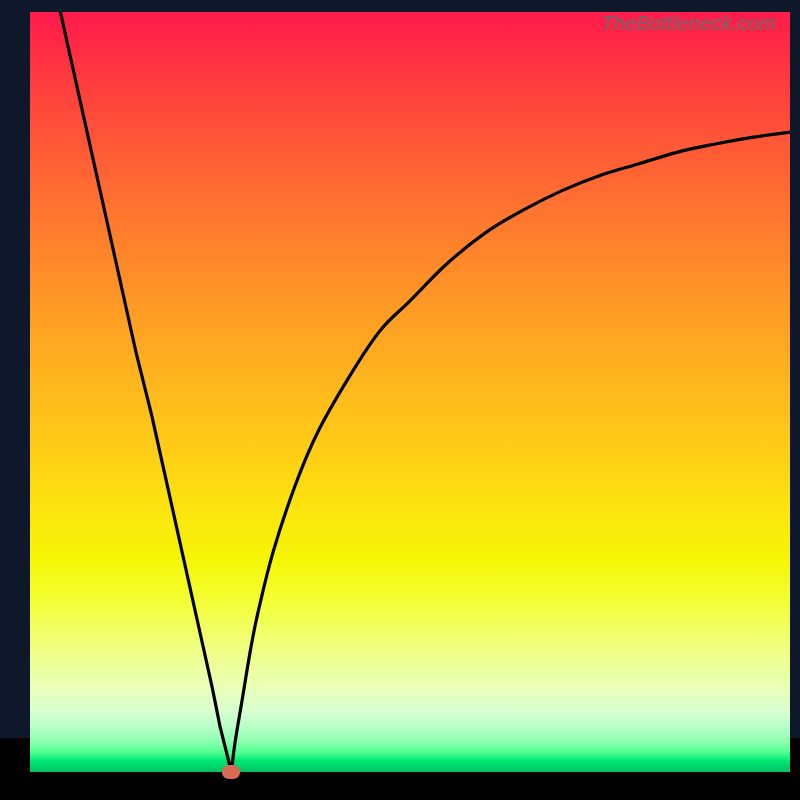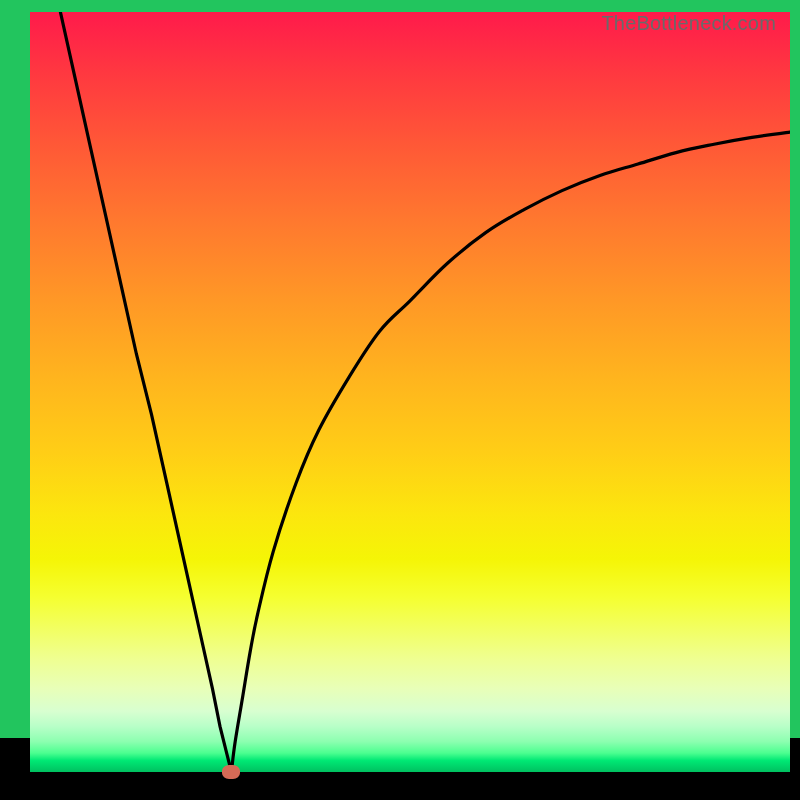--- a/index.html
+++ b/index.html
@@ -8,21 +8,22 @@
     width: 800px;
     height: 800px;
     background: #000;
     font-family: Arial, Helvetica, sans-serif;
     overflow: hidden;
   }
   .frame {
     position: relative;
     width: 800px;
     height: 738px;
-    background: #22c55e;
+    background: #0f172a;
+    font-style: italic;
   }
   .plot {
     position: absolute;
     left: 30px;
     top: 12px;
     width: 760px;
     height: 760px;
     background: linear-gradient(to bottom,
       #ff1a4b 0%,
       #ff3840 8%,

